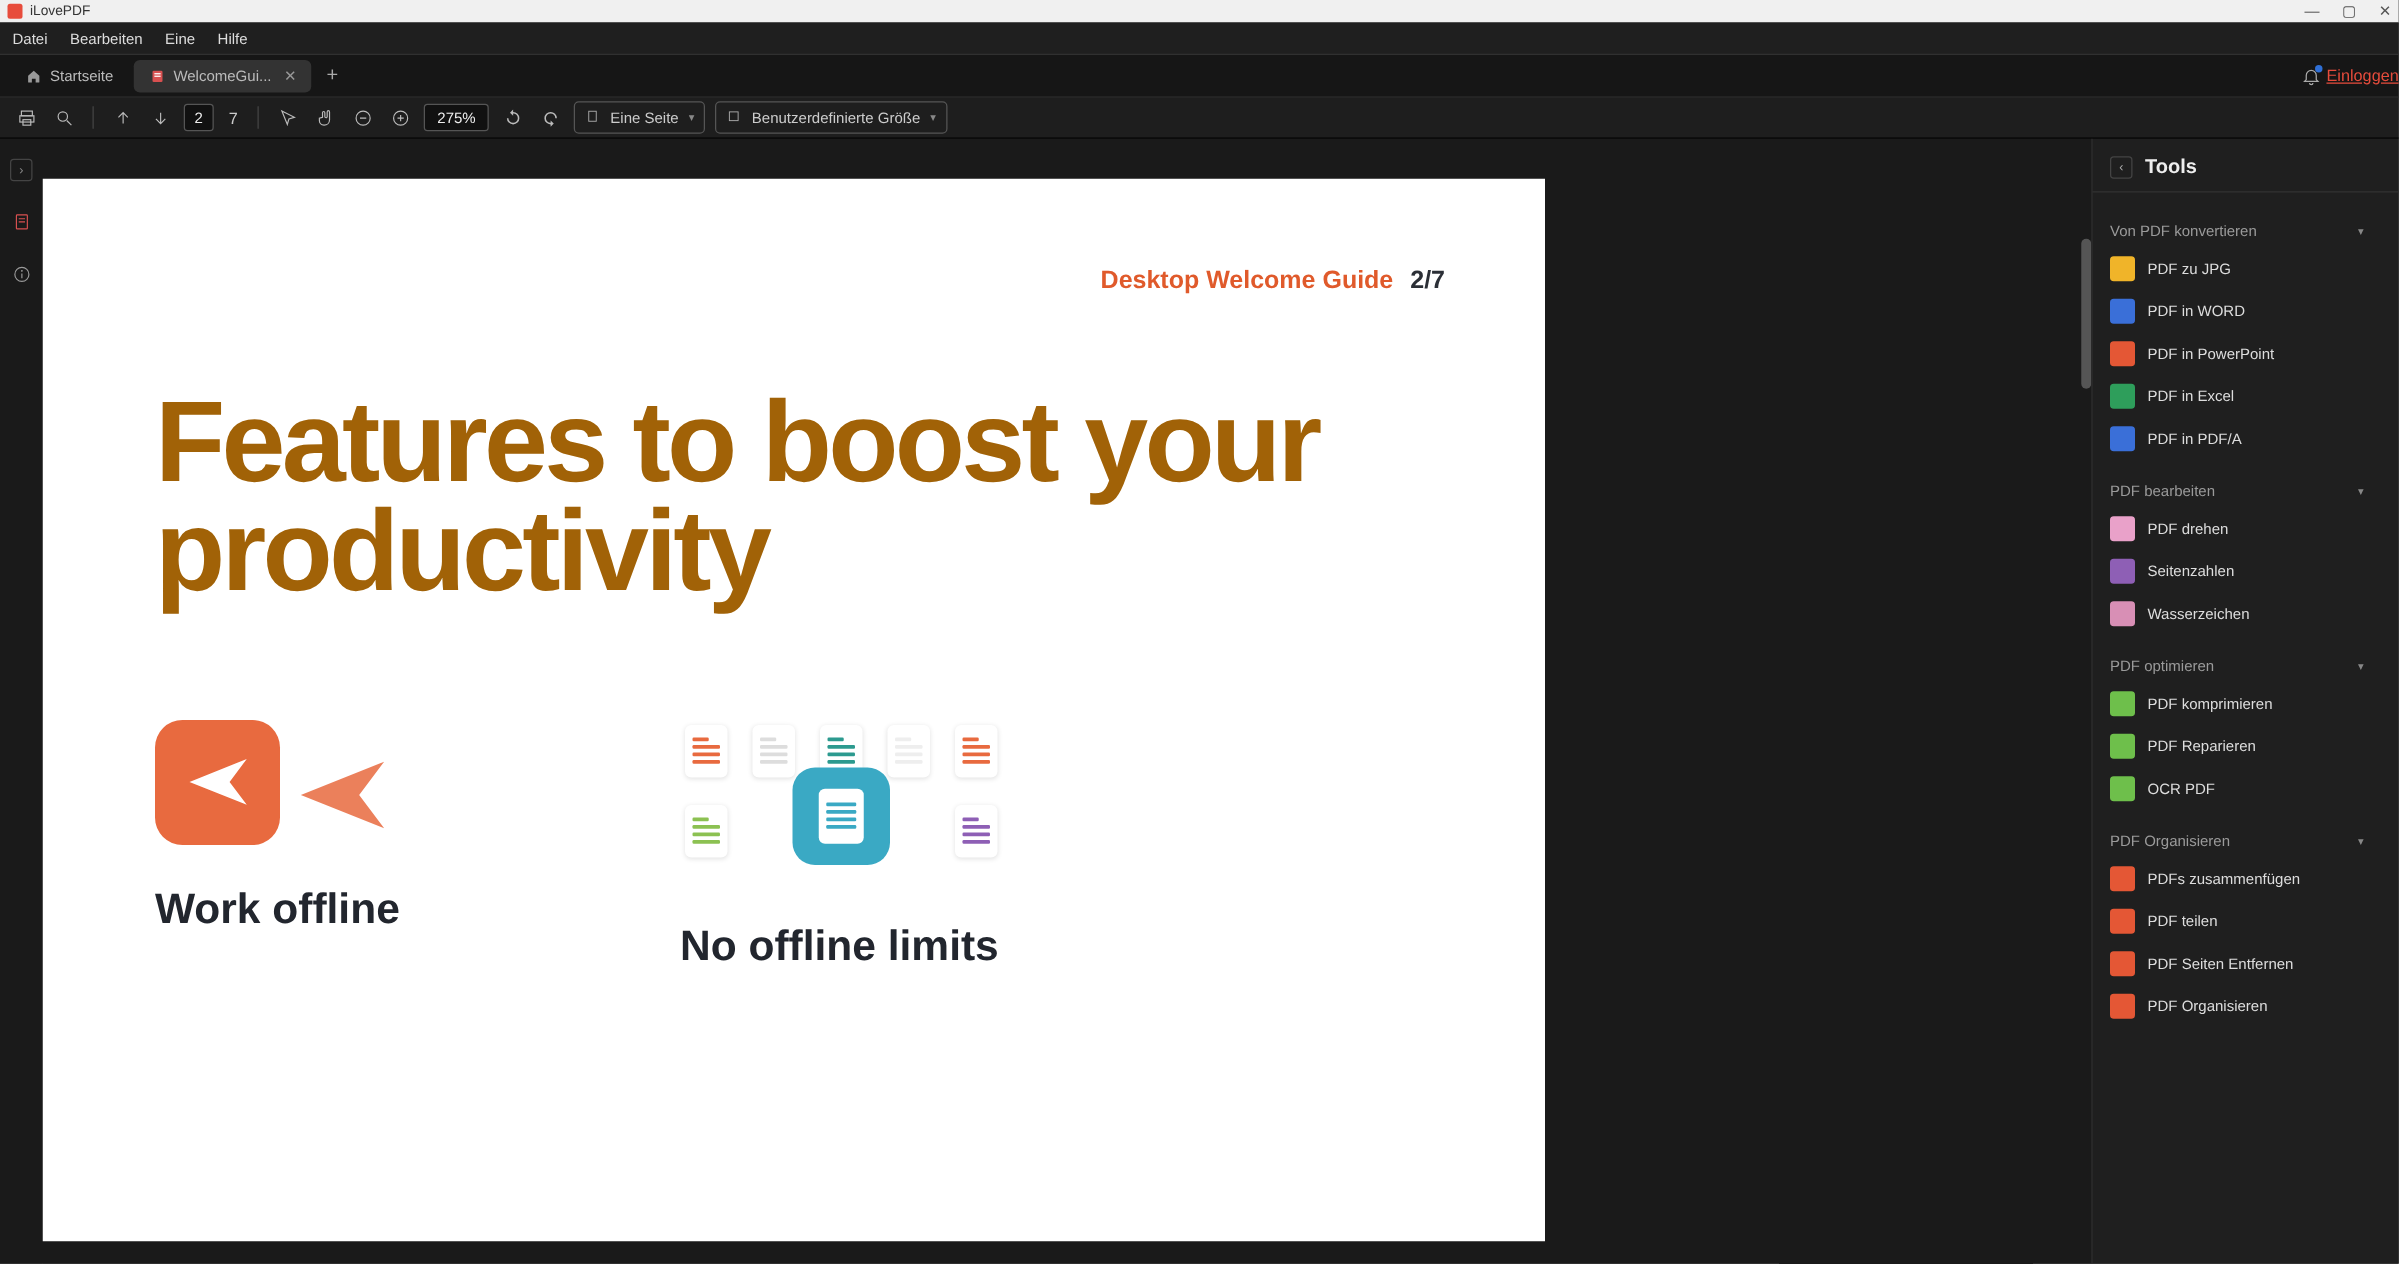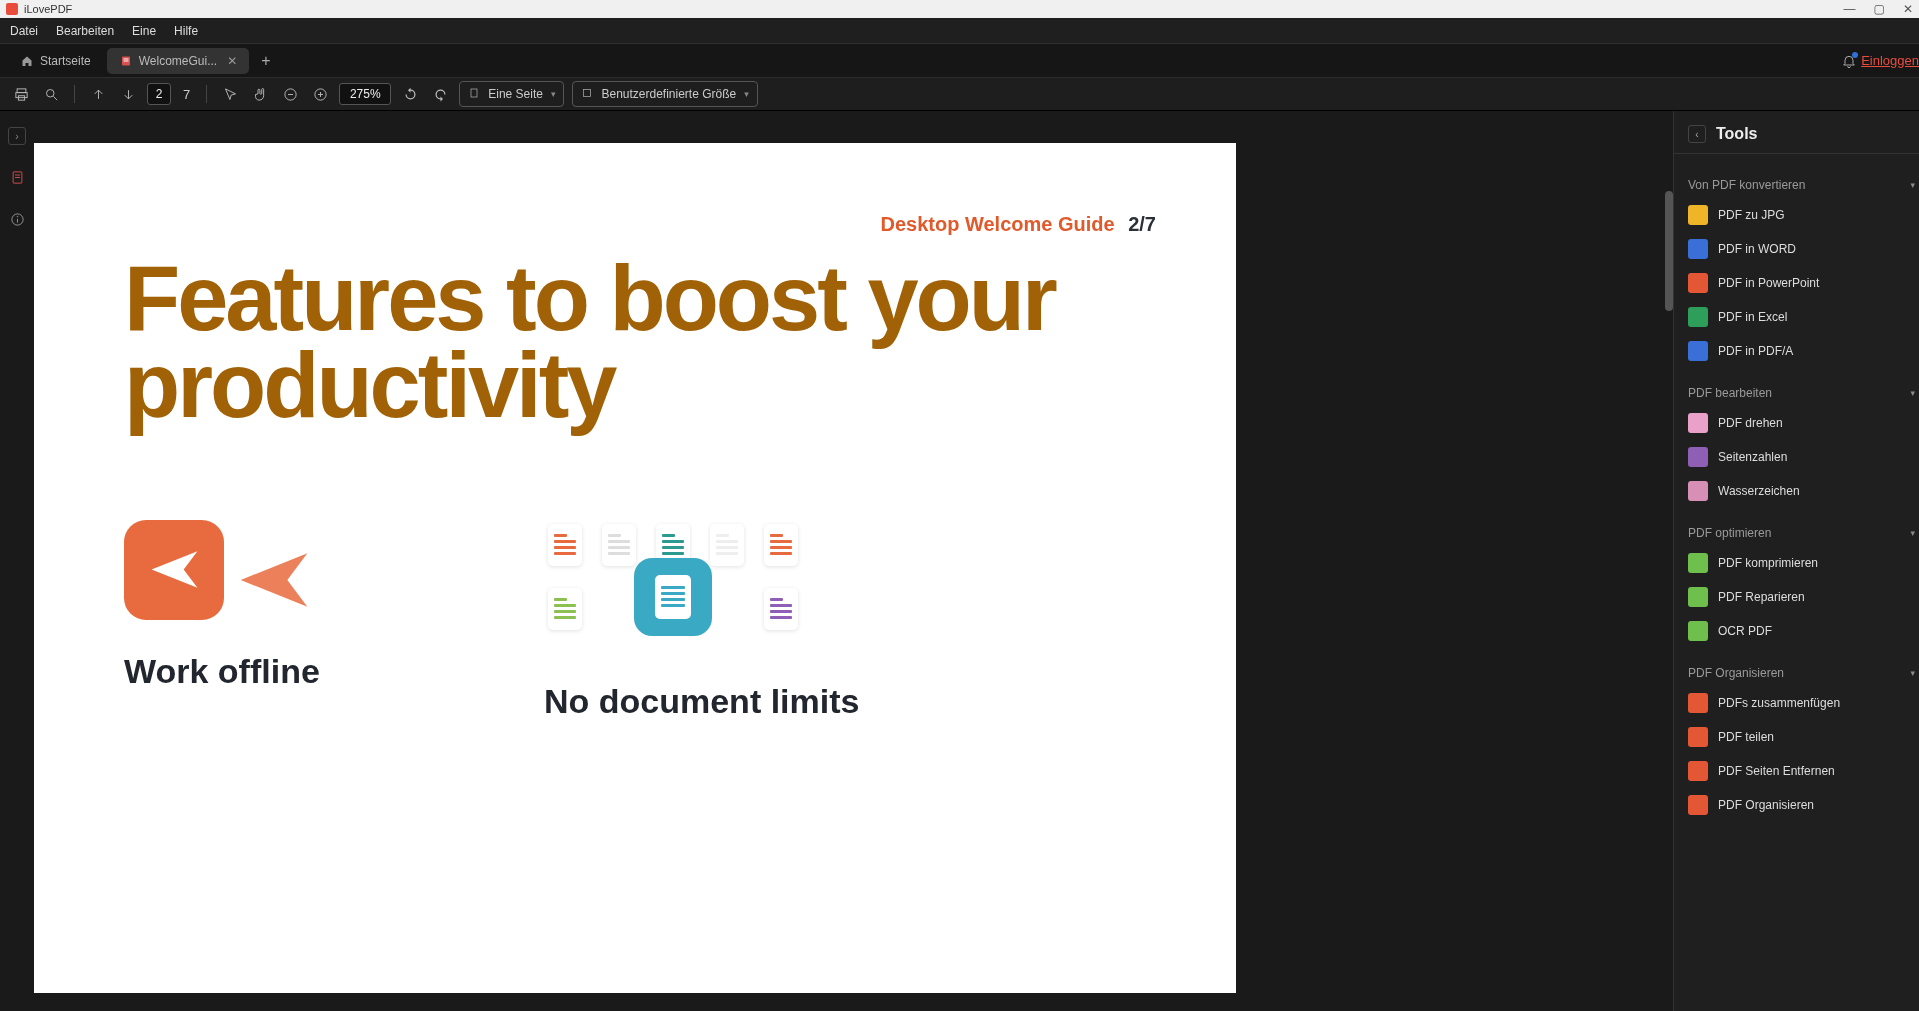--- a/index.html
+++ b/index.html
@@ -48,21 +48,21 @@
 
 
 .leftrail { width: 34px; background: #1a1a1a; display: flex; flex-direction: column; align-items: center; padding-top: 16px; gap: 22px;}
 .leftrail .rail-btn { width: 20px; height: 20px; display:flex; align-items:center; justify-content:center; cursor:pointer; }
 .leftrail .rail-btn svg { width: 15px; height: 15px; stroke:#999; fill:none; stroke-width:1.5;}
 .leftrail .rail-btn.active svg { stroke:#d85050; }
 .leftrail .rail-expand { width: 18px; height:18px; border:1px solid #444; border-radius:3px; display:flex; align-items:center; justify-content:center; font-size:10px; color:#888;}
 
 
 .viewer { flex: 1; background: #1a1a1a; overflow: hidden; position: relative; }
-.page { background: #fff; margin: 32px 0 0 0; width: 1202px; height: 850px; position: relative; color: #2b2f36; padding: 32px 90px; }
+.page { background: #fff; margin: 32px 0 0 0; width: 1202px; height: 850px; position: relative; color: #2b2f36; padding: 88px 90px; }
 .page .header-right { position:absolute; top: 70px; right: 80px; font-weight: 700; font-size: 20px;}
 .page .header-right .orange { color:#e05a2b; }
 .page .header-right .grey { color:#2b2f36; margin-left:8px; }
 .page h1 { font-size: 92px; font-weight: 800; letter-spacing:-3px; line-height: 0.95; margin-top: 80px; color:#a16207; }
 .page .features-row { display:flex; gap: 120px; margin-top: 90px; }
 .page .feature-icon { width: 300px; height: 220px; position: relative; }
 .page .feature h2 { font-size: 34px; font-weight:800; color:#22262e; margin-top: 12px;}
 
 
 .plane-box { width:100px; height:100px; border-radius:22px; background:#e86a3f; display:flex; align-items:center; justify-content:center; position: relative; }
@@ -79,21 +79,21 @@
 .doc-big .inner .line { height:3px; background:#3aa9c4; border-radius:1px;}
 
 
 .vscroll { position:absolute; right: 0; top: 80px; width: 8px; height: 120px; background:#555; border-radius:4px; }
 
 
 .toolspanel { width: 246px; background: #1f1f1f; border-left: 1px solid #333; display:flex; flex-direction:column; }
 .tools-header { display:flex; align-items:center; gap:10px; padding: 14px 14px 10px 14px; border-bottom: 1px solid #333;}
 .tools-header .collapse-btn { width:18px; height:18px; border:1px solid #444; border-radius:3px; display:flex; align-items:center; justify-content:center; font-size:10px; color:#aaa; cursor:pointer;}
 .tools-header h3 { font-size: 16px; font-weight:600; color:#eee;}
-.tools-scroll { flex:1; overflow-y: auto; padding: 6px 0 20px 10px;}
+.tools-scroll { flex:1; overflow-y: auto; padding: 6px 24px 20px 10px;}
 .tool-section { margin-top: 12px; }
 .section-head { display:flex; justify-content: space-between; align-items:center; padding: 6px 4px; font-size: 12px; color:#9a9a9a; cursor:pointer;}
 .tool-item { display:flex; align-items:center; gap:10px; padding: 7px 4px; font-size: 12px; color:#ddd; cursor:pointer; border-radius:4px;}
 .tool-icon { width: 20px; height: 20px; border-radius:3px; display:flex; align-items:center; justify-content:center; font-size:10px; font-weight:bold; color:#fff; flex-shrink:0;}
 
 .tools-scroll::-webkit-scrollbar { width: 6px; }
 .tools-scroll::-webkit-scrollbar-thumb { background:#444; border-radius:3px; }
 </style>
 </head>
 <body>
@@ -323,21 +323,21 @@
                 </div>
               <div></div>
               <div class="doc-small">
                   <div class="line" style="background:#8e5fb5;width:60%"></div>
                   <div class="line" style="background:#8e5fb5"></div>
                   <div class="line" style="background:#8e5fb5"></div>
                   <div class="line" style="background:#8e5fb5"></div>
                 </div>
             </div>
           </div>
-          <h2>No document limits</h2>
+          <h2>No offline limits</h2>
         </div>
       </div>
     </div>
     <div class="vscroll"></div>
   </div>
 
   <div class="toolspanel">
     <div class="tools-header">
       <div class="collapse-btn">‹</div>
       <h3>Tools</h3>

